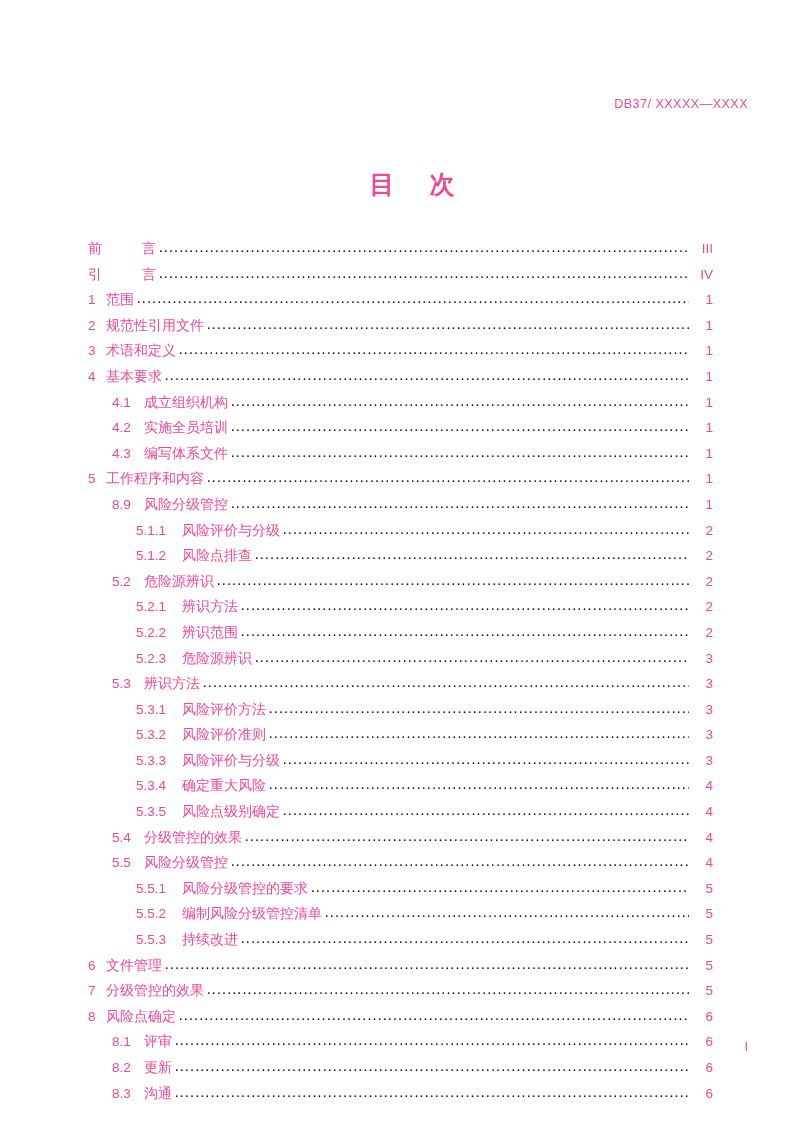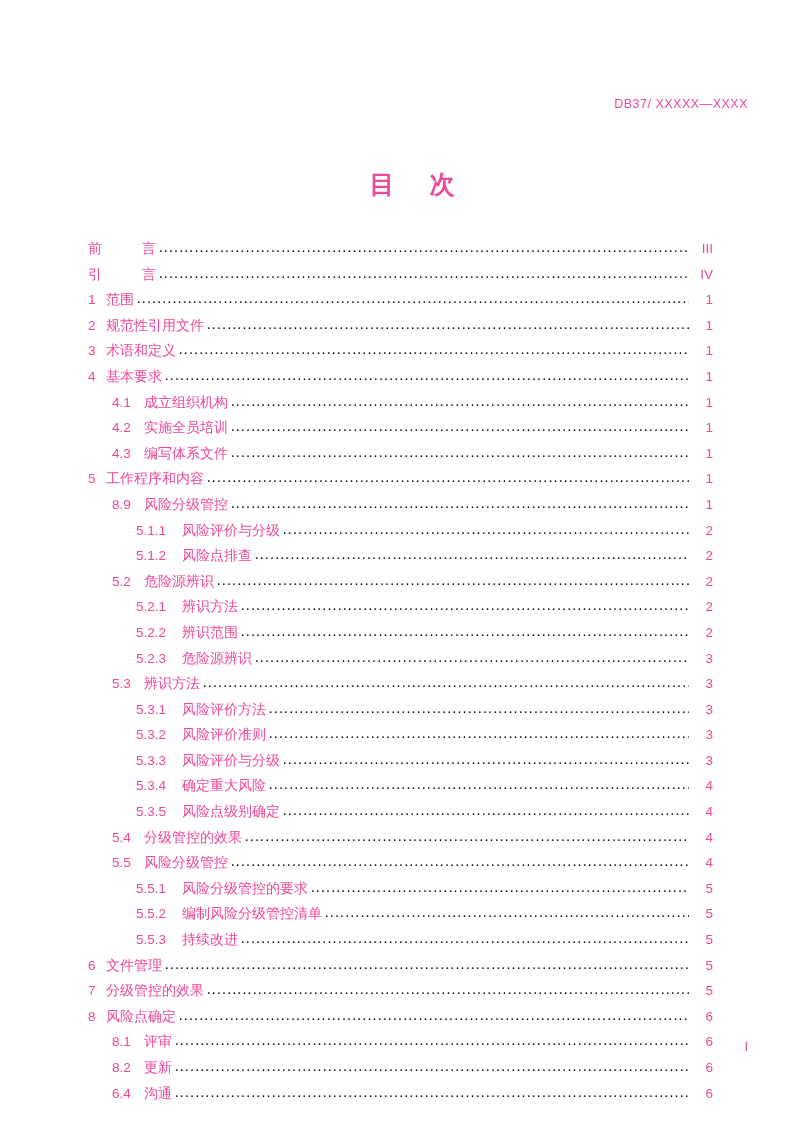--- a/index.html
+++ b/index.html
@@ -308,21 +308,21 @@
         <span class="toc-dots"></span>
         <span class="toc-page">6</span>
       </div>
       <div class="toc-row lvl1">
         <span class="toc-num">8.2</span>
         <span class="toc-label">更新</span>
         <span class="toc-dots"></span>
         <span class="toc-page">6</span>
       </div>
       <div class="toc-row lvl1">
-        <span class="toc-num">6.4</span>
+        <span class="toc-num">8.3</span>
         <span class="toc-label">沟通</span>
         <span class="toc-dots"></span>
         <span class="toc-page">6</span>
       </div>
     </div>
 
   <div class="page-number">I</div>
 
 </div>
 

